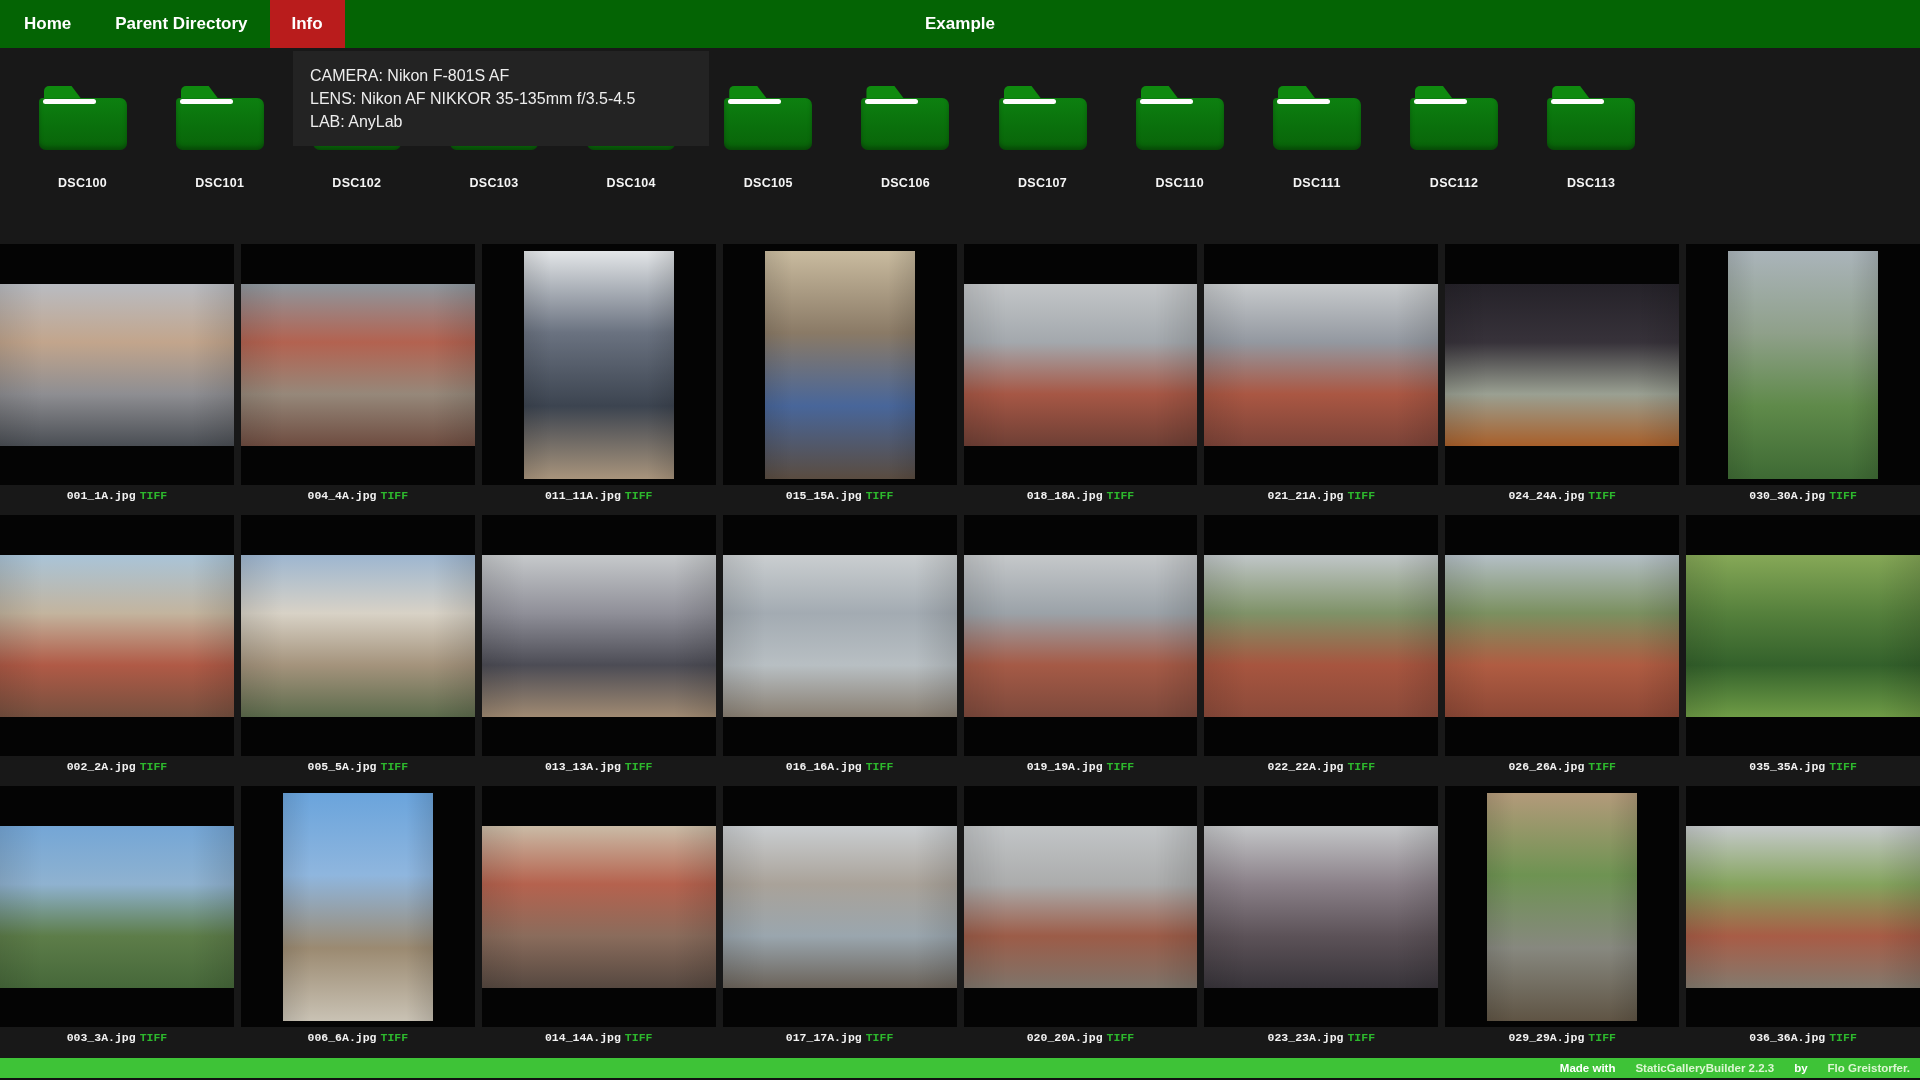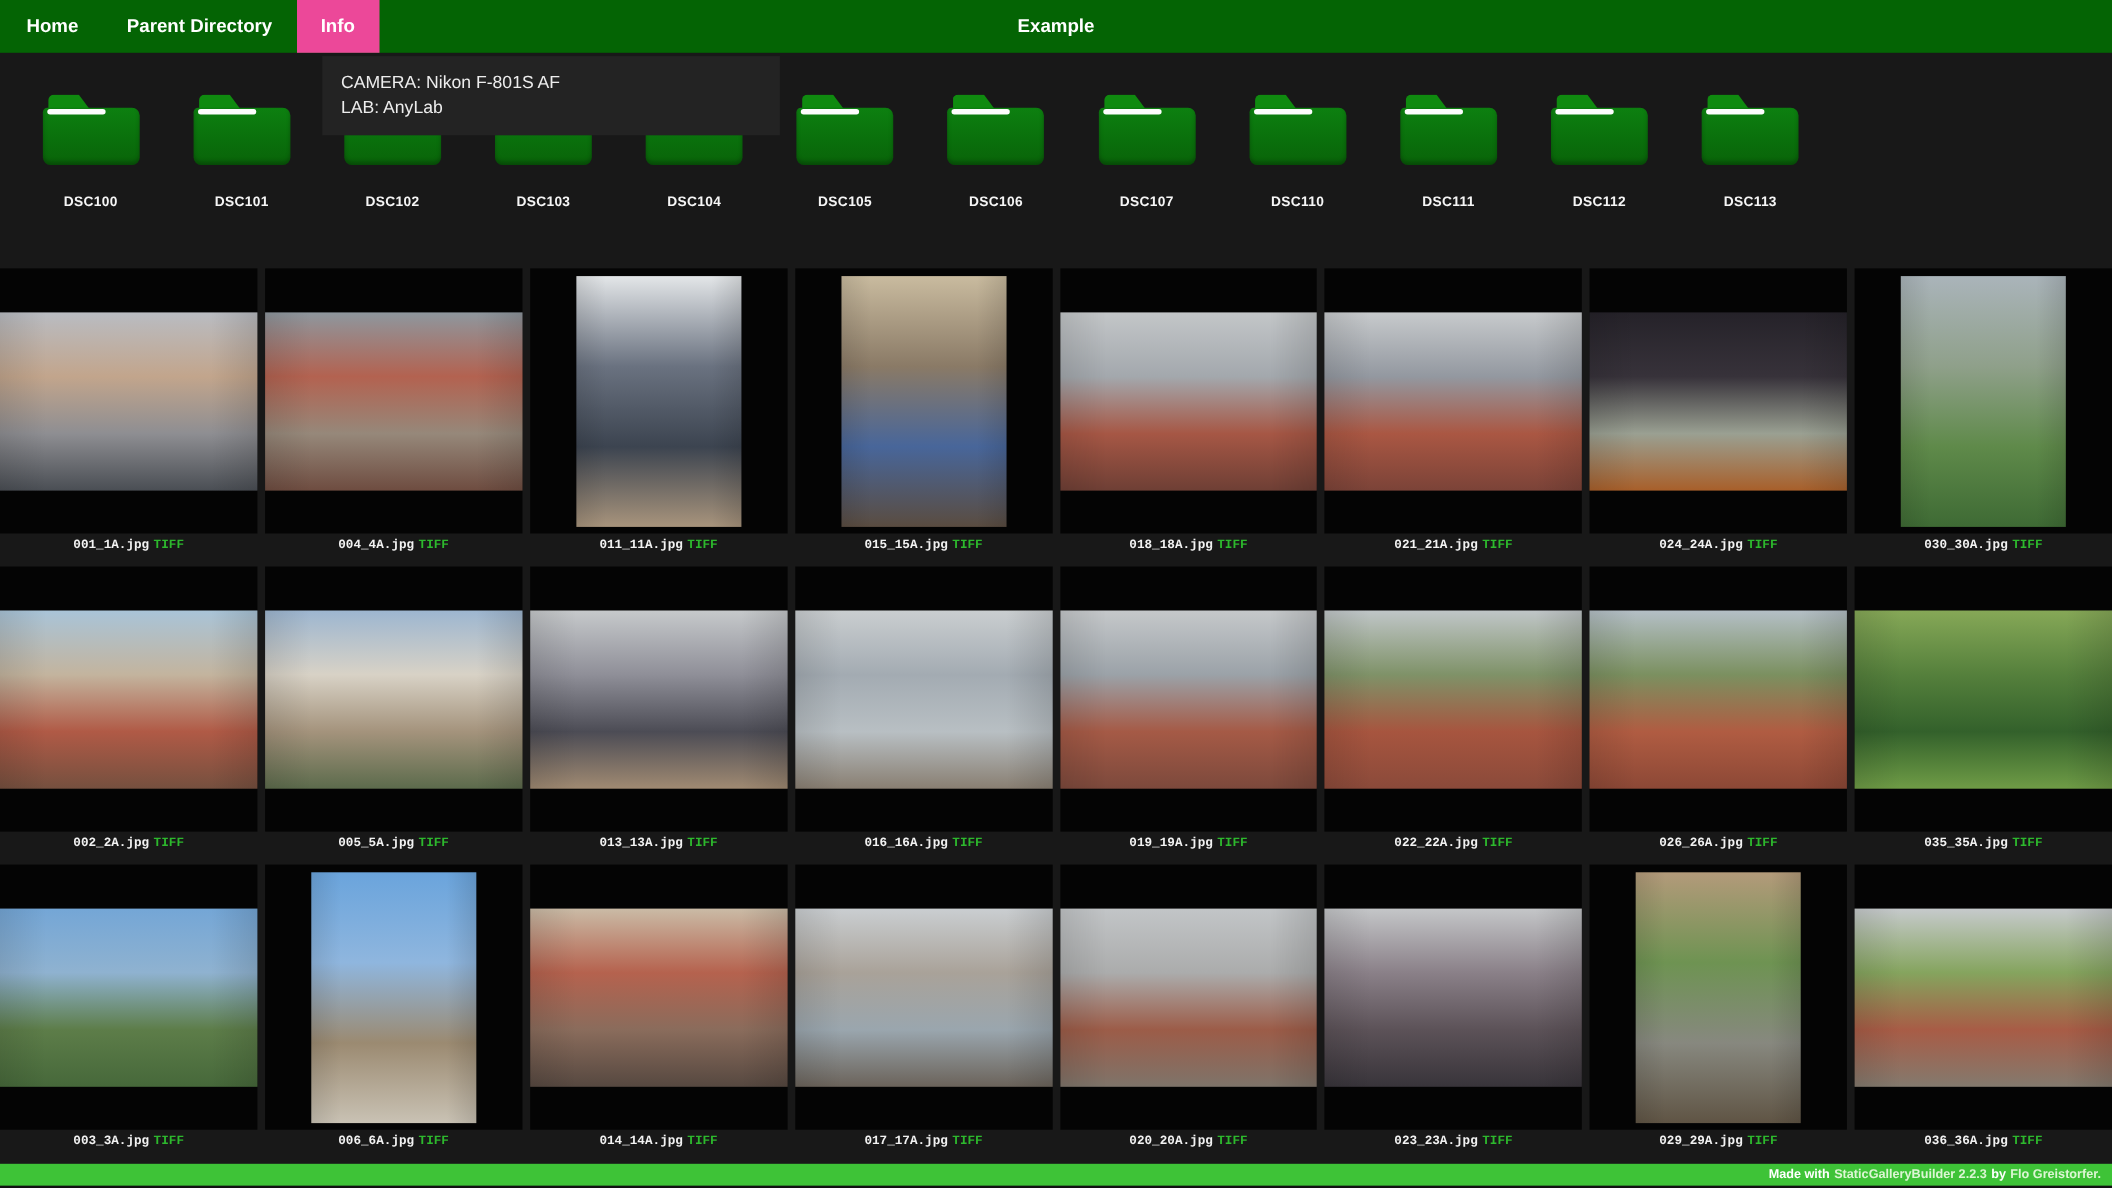--- a/index.html
+++ b/index.html
@@ -14,21 +14,21 @@
   .nav {
     height:48px; background:#046404; display:flex; align-items:stretch;
     position:relative; z-index:10;
   }
   .nav-item {
     display:flex; align-items:center; padding:0 22px;
     color:#ffffff; font-weight:bold; font-size:17px; cursor:pointer;
     white-space:nowrap;
   }
   .nav-item:first-child { padding-left:24px; }
-  .nav-item.active { background:#ec4899; }
+  .nav-item.active { background:#b91c1c; }
   .nav-title {
     position:absolute; left:50%; top:0; height:100%; transform:translateX(-50%);
     display:flex; align-items:center; color:#ffffff; font-weight:bold; font-size:17px;
   }
 
   
   .tooltip {
     position:absolute; left:293px; top:51px; width:416px;
     background:#232323; color:#ededed; z-index:9;
     padding:13px 17px; font-size:16px; line-height:23px; font-weight:500;
@@ -73,39 +73,40 @@
   .cap {
     height:21px; display:flex; align-items:center; justify-content:center; gap:4px;
     font-size:11.5px; font-weight:bold; color:#f2f2f2; white-space:nowrap;
   }
   .cap .tag { color:#2db82d; cursor:pointer; }
 
   
   .footer {
     position:absolute; left:0; right:0; bottom:2px; height:20px;
     background:#3ec337; display:flex; align-items:center; justify-content:flex-end;
-    padding-right:10px; gap:4px; font-size:11.5px; font-weight:bold; color:#ffffff;
+    padding-right:10px; gap:20px; font-size:11.5px; font-weight:bold; color:#ffffff;
   }
   .footer .link { color:#dcf6d3; cursor:pointer; }
   .bottom-sliver { position:absolute; left:0; right:0; bottom:0; height:2px; background:#111111; }
 </style>
 </head>
 <body>
 
 <div class="nav">
   <div id="nav-items" style="display: flex;">
       <div class="nav-item">Home</div>
       <div class="nav-item">Parent Directory</div>
       <div class="nav-item active">Info</div>
     </div>
   <div class="nav-title">Example</div>
 </div>
 
 <div class="tooltip">
   <div>CAMERA: Nikon F-801S AF</div>
+  <div>LENS: Nikon AF NIKKOR 35-135mm f/3.5-4.5</div>
   <div>LAB: AnyLab</div>
 </div>
 
 <div class="folder-row" id="folder-row">
     <div class="folder-slot">
       <div class="folder-icon">
         <div class="f-tab"></div>
         <div class="f-glint"></div>
         <div class="f-body"></div>
       </div>

